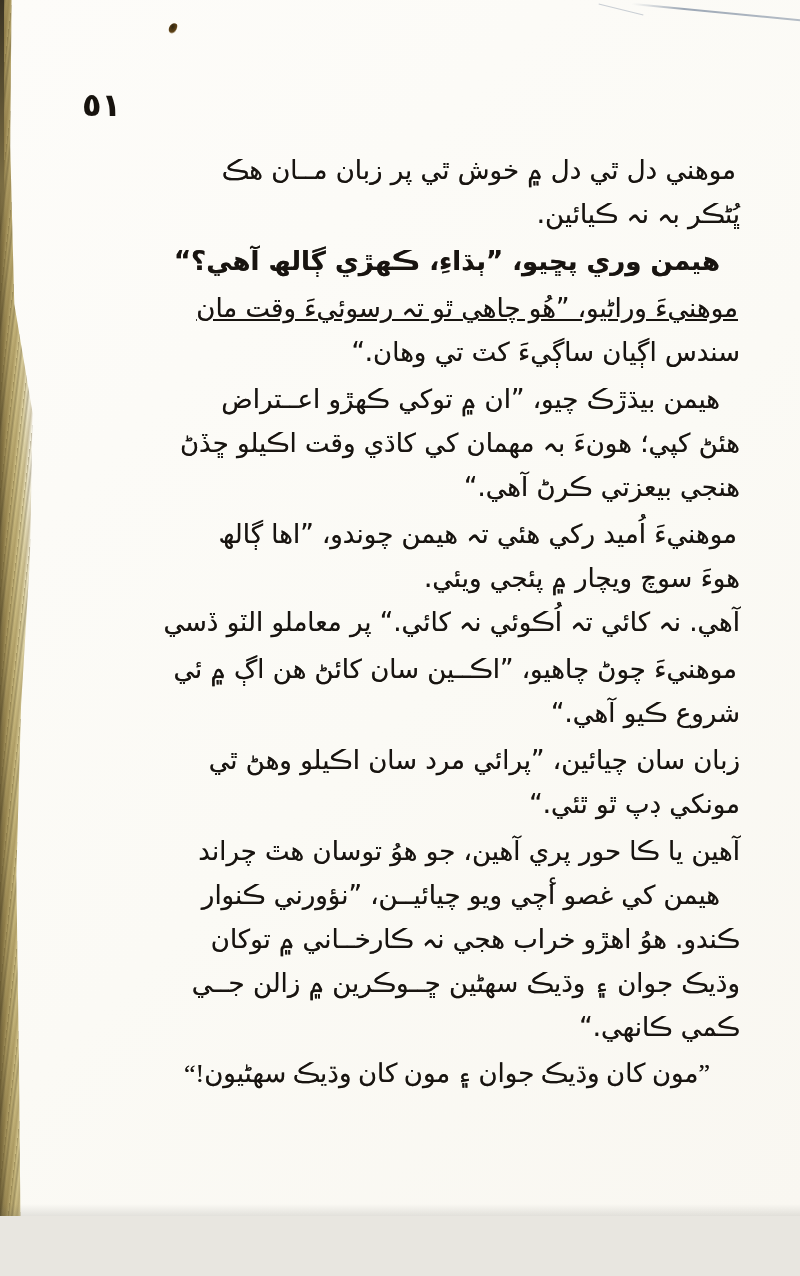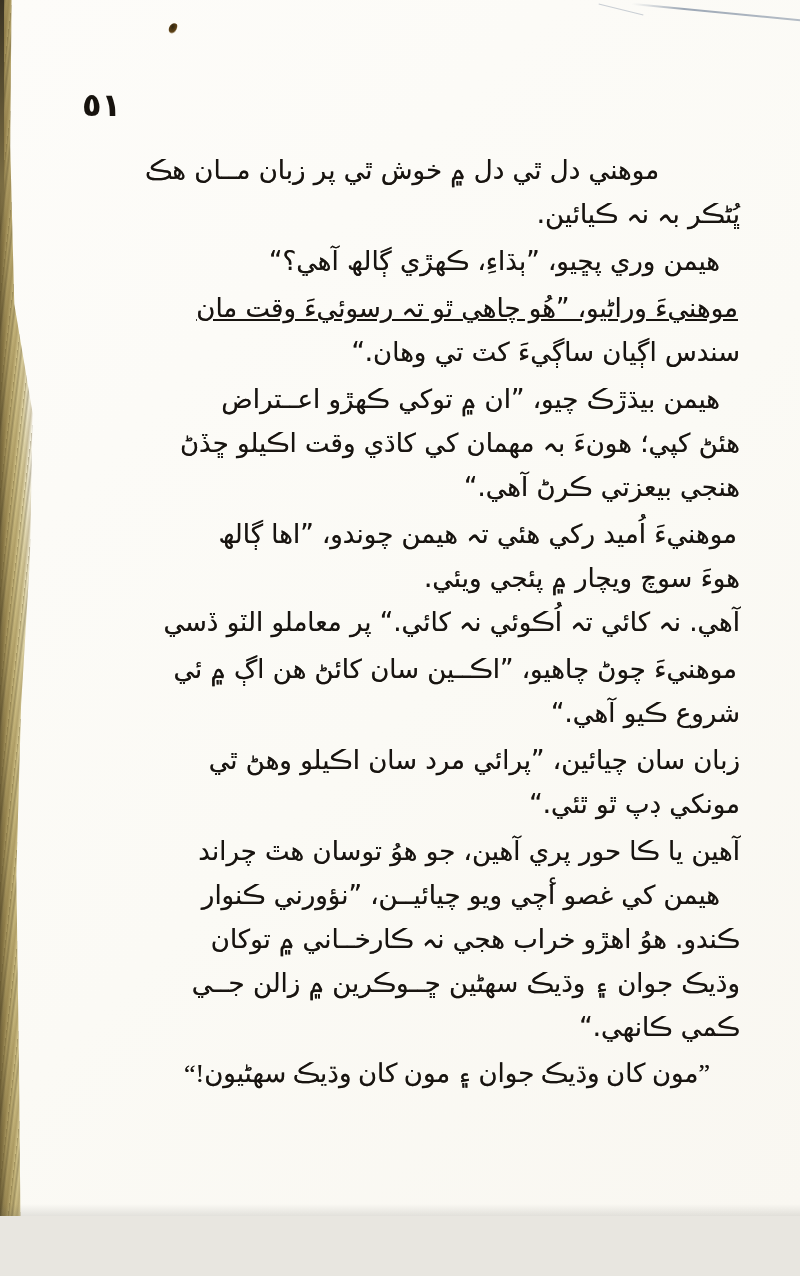--- a/index.html
+++ b/index.html
@@ -72,25 +72,25 @@
 
 <div class="page">
   <div class="gutter"></div>
   <div class="gutter-dark-edge"></div>
   <div class="corner-line"></div>
   <div class="corner-line2"></div>
   <div class="speck"></div>
   <div class="pagenum">٥١</div>
   <div class="textblock">
       <div class="para">
-        <div class="line" style="padding-right: 4px; text-align: center;">موهني دل ٿي دل ۾ خوش ٿي پر زبان مــان هڪ</div>
+        <div class="line" style="padding-right: 4px;">موهني دل ٿي دل ۾ خوش ٿي پر زبان مــان هڪ</div>
         <div class="line">ڀُڻڪر بہ نہ ڪيائين.</div>
       </div>
       <div class="para">
-        <div class="line" style="padding-right: 20px;">هيمن وري پڇيو، ”ٻڌاءِ، ڪهڙي ڳالھ آهي؟“</div>
+        <div class="line" style="padding-right: 20px; font-weight: bold;">هيمن وري پڇيو، ”ٻڌاءِ، ڪهڙي ڳالھ آهي؟“</div>
       </div>
       <div class="para">
         <div class="line" style="padding-right: 2px; text-decoration: underline;">موهنيءَ وراڻيو، ”هُو چاهي ٿو تہ رسوئيءَ وقت مان</div>
         <div class="line">سندس اڳيان ساڳيءَ کٽ تي وهان.“</div>
       </div>
       <div class="para">
         <div class="line" style="padding-right: 20px;">هيمن بيڌڙڪ چيو، ”ان ۾ توکي ڪهڙو اعــتراض</div>
         <div class="line">هئڻ کپي؛ هونءَ بہ مهمان کي کاڌي وقت اڪيلو ڇڏڻ</div>
         <div class="line">هنجي بيعزتي ڪرڻ آهي.“</div>
       </div>

